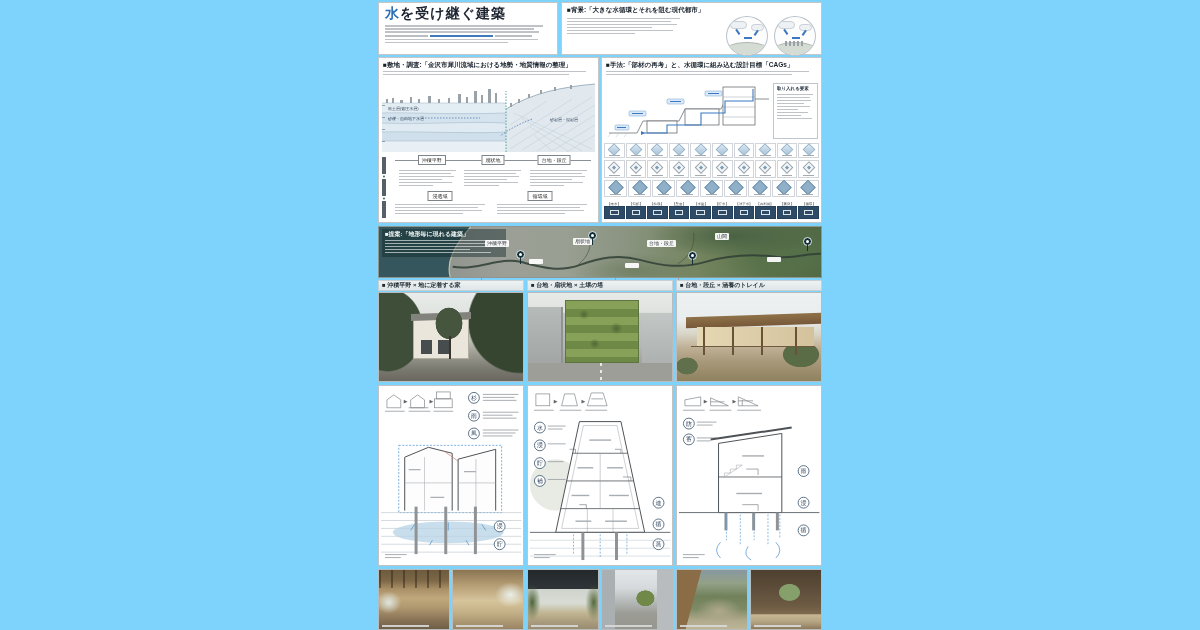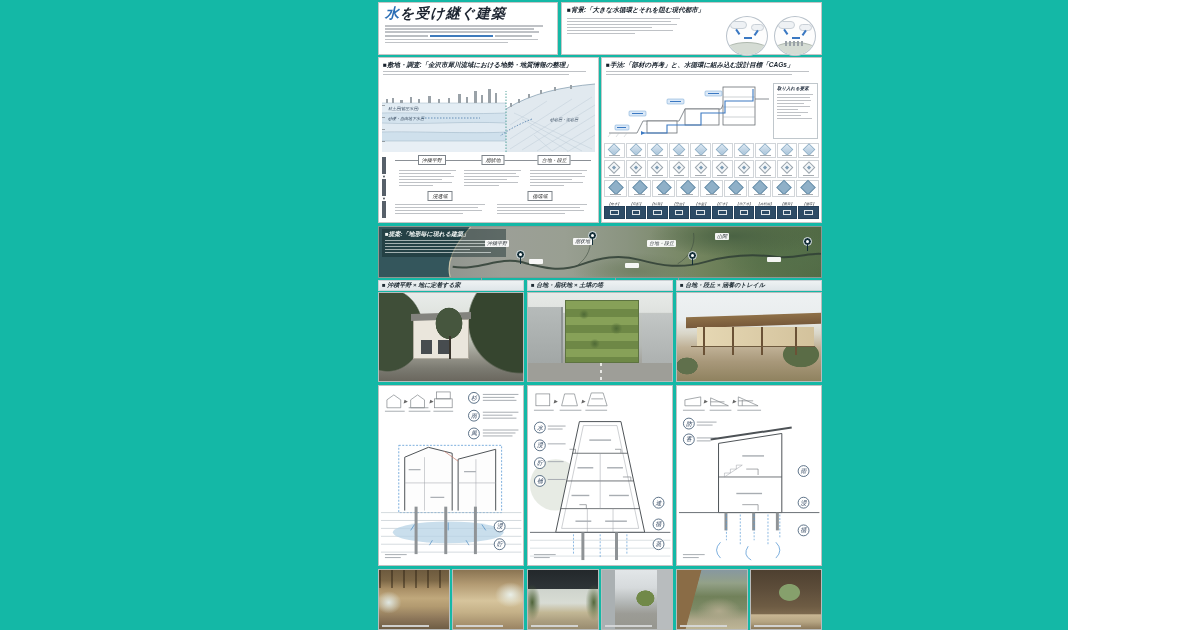--- a/index.html
+++ b/index.html
@@ -1,17 +1,17 @@
 <!DOCTYPE html>
 <html><head>
 <meta charset="utf-8">
 <style>
   html,body{margin:0;padding:0;background:#fff;}
-  .canvas{position:relative;width:1068px;height:630px;background:#14b8a6;overflow:hidden;
-          font-family:"Liberation Sans",sans-serif;color:#222;font-style:italic;}
+  .canvas{position:relative;width:1200px;height:630px;background:#7dd3fc;overflow:hidden;
+          font-family:"Liberation Sans",sans-serif;color:#222;}
   .panel{position:absolute;left:378px;top:0;width:444px;height:630px;}
   .box{position:absolute;border:1px solid #c6c6c6;background:#fff;box-sizing:border-box;}
 
   
   .tl{height:2px;background:#a9aeb3;opacity:.75;margin:2px 0;}
   .s .tl{height:1.5px;margin:1.5px 0;}
   .w .tl{background:#e7ecea;opacity:.65;}
 
   
   .title-box{left:0;top:2px;width:180px;height:53px;padding:3px 6px;}

